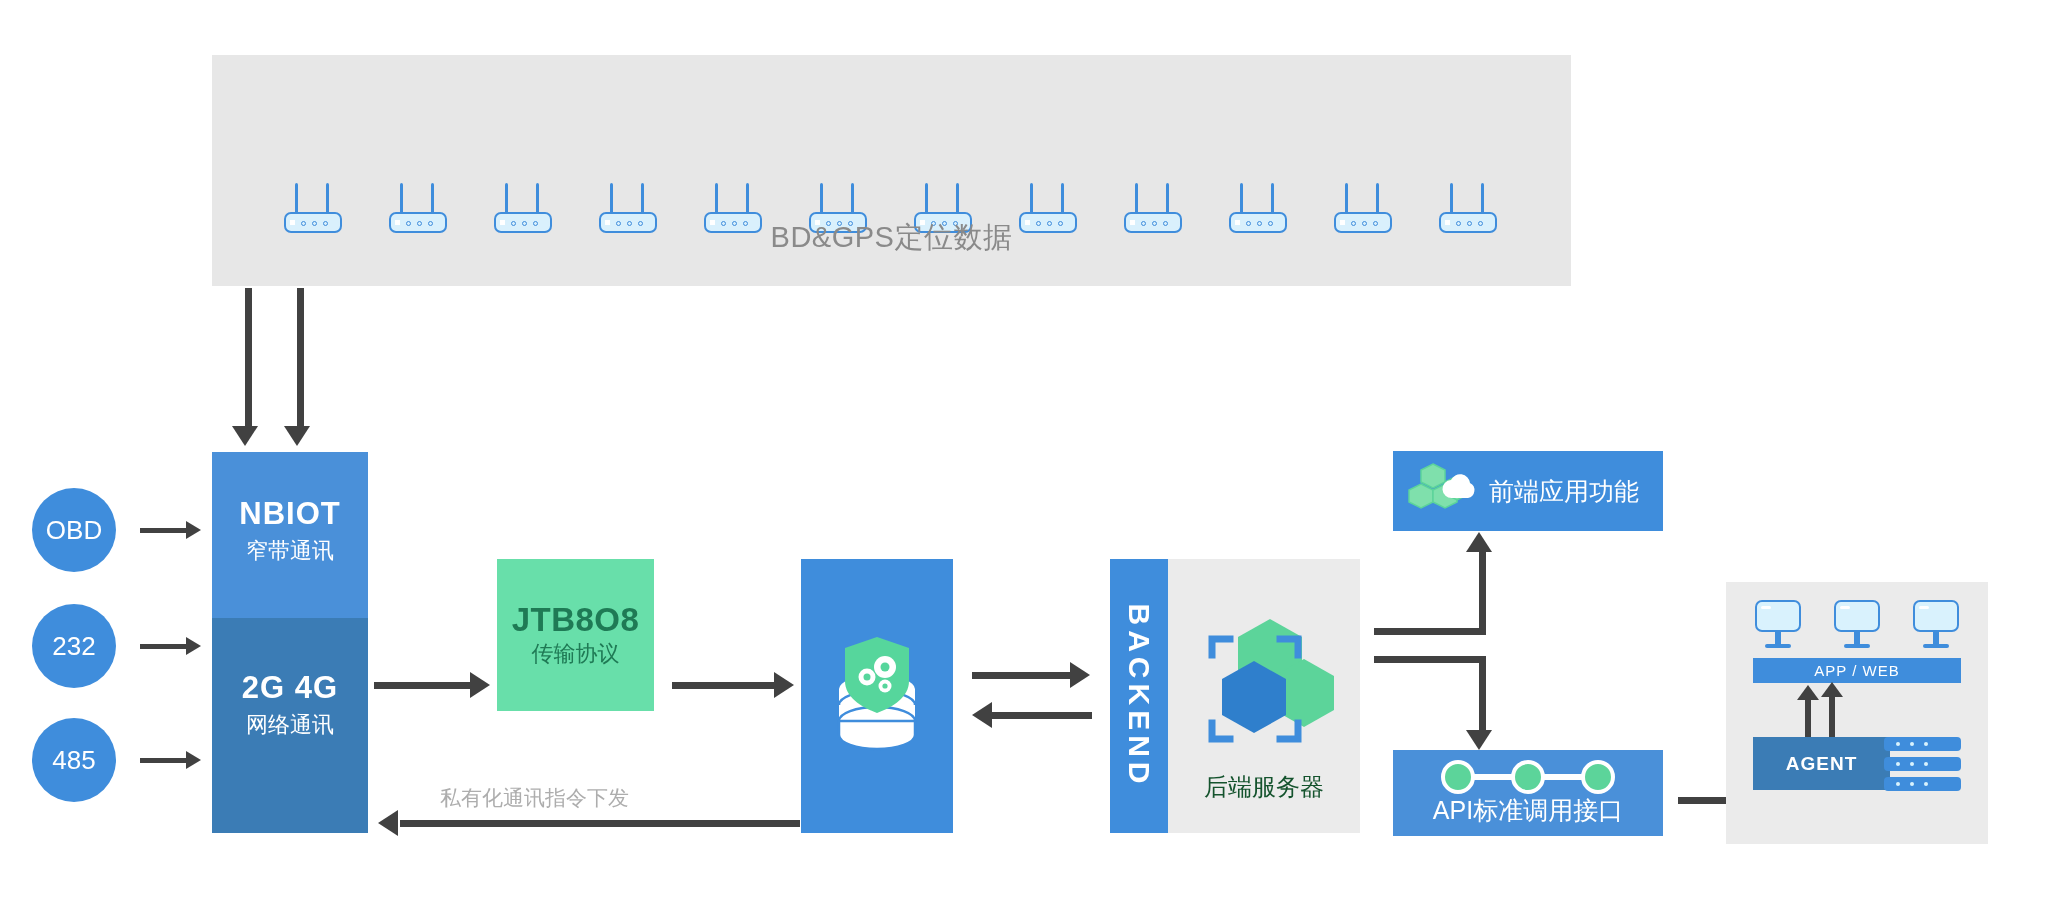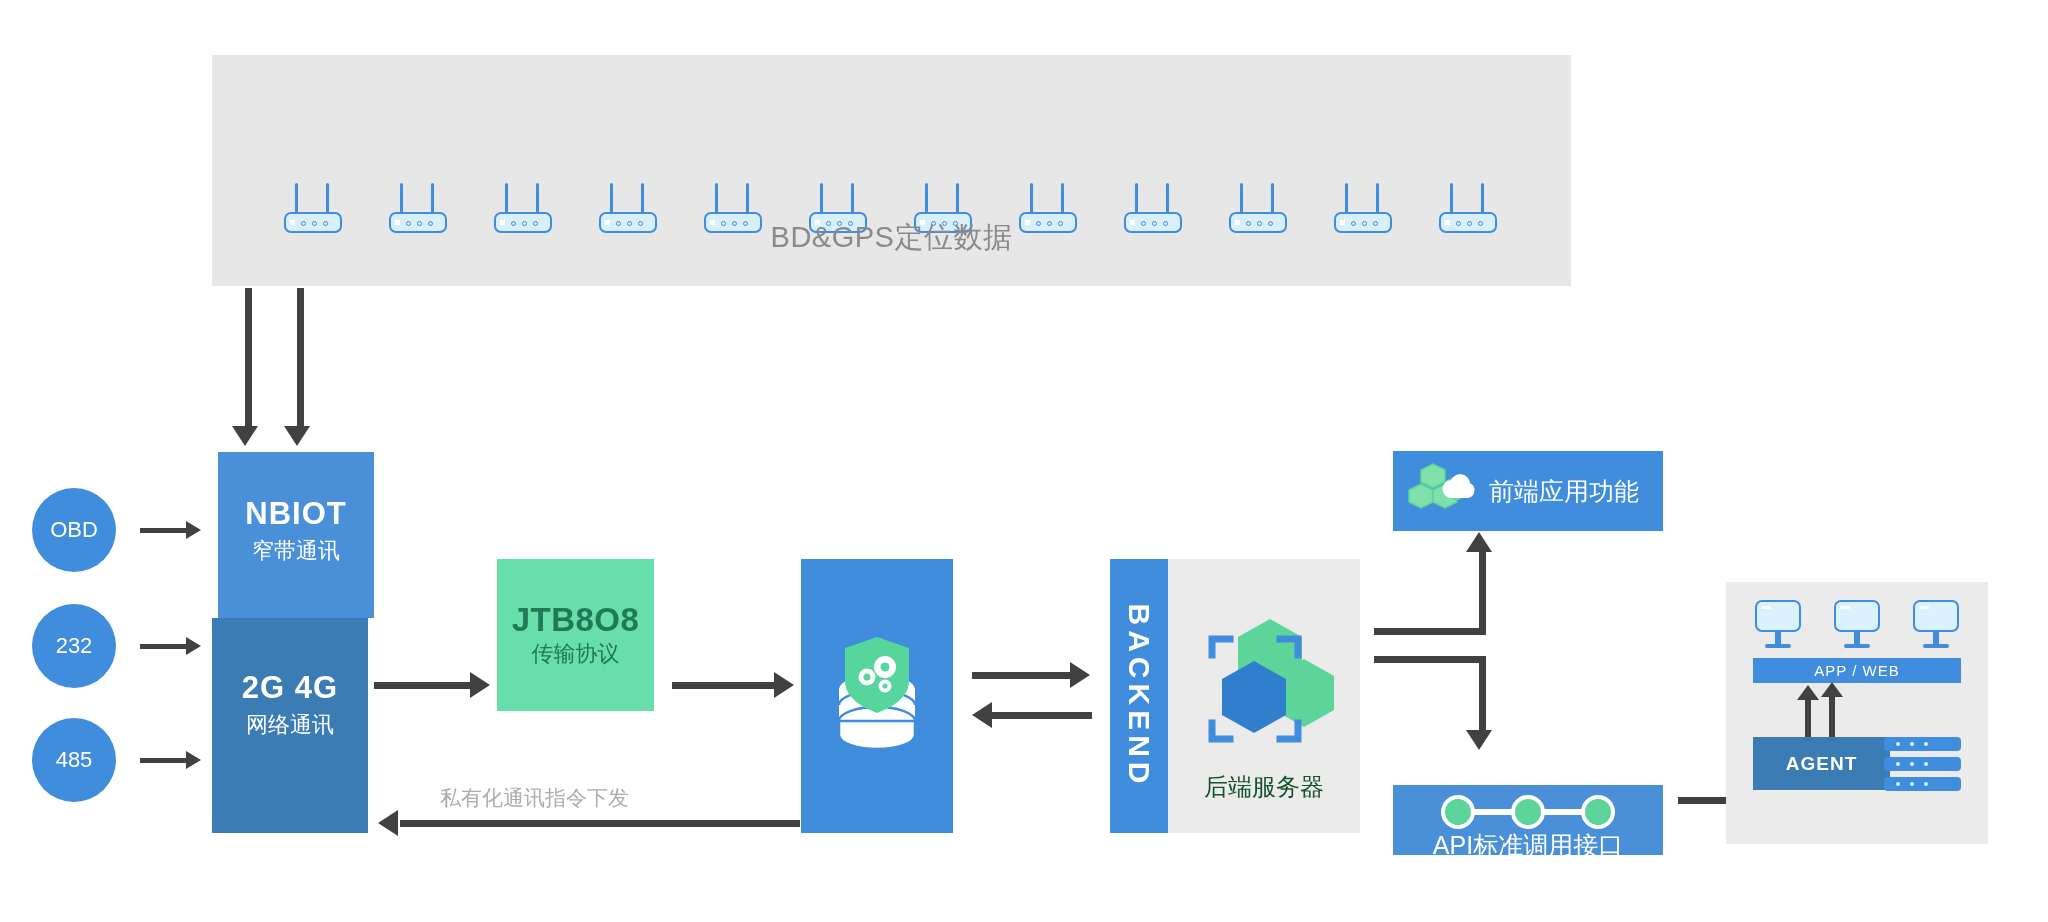--- a/index.html
+++ b/index.html
@@ -62,28 +62,28 @@
   .hhead.right{border-left:20px solid #414141;}
   .hhead.left{border-right:20px solid #414141;}
   .thin .hshaft{height:5px;}
   .thin .hhead.right{border-top-width:9px;border-bottom-width:9px;border-left-width:15px;}
 
   
   .io-circle{
     width:84px;height:84px;border-radius:50%;
     background:#3f8ddc;color:#ffffff;
     display:flex;align-items:center;justify-content:center;
-    font-size:22px;
+    font-size:26px;
   }
 
   
   #nbiot-block{left:212px; top:452px; width:156px; height:381px;}
   #nbiot-top{
     position:absolute;left:0;top:0;width:156px;height:166px;
-    background:#4a90d9;color:#fff;text-align:center;margin-left:6px;
+    background:#4a90d9;color:#fff;text-align:center;
   }
   #nbiot-bottom{
     position:absolute;left:0;top:166px;width:156px;height:215px;
     background:#3b7cb5;color:#fff;text-align:center;
   }
   .blk-title{font-size:31px;font-weight:bold;letter-spacing:1px;}
   .blk-sub{font-size:22px;margin-top:4px;}
 
   
   #jtb-block{
@@ -115,21 +115,21 @@
 
   
   #frontend-block{
     left:1393px; top:451px; width:270px; height:80px; background:#3f8ddc;
     display:flex;align-items:center;
   }
   #frontend-label{color:#ffffff;font-size:25px;margin-left:8px;}
 
   
   #api-block{
-    left:1393px; top:750px; width:270px; height:70px; background:#4a90d9;margin-top:35px;
+    left:1393px; top:750px; width:270px; height:86px; background:#4a90d9;
   }
   #api-label{
     position:absolute;left:0;top:44px;width:270px;text-align:center;
     color:#ffffff;font-size:25px;
   }
 
   
   #client-panel{left:1726px; top:582px; width:262px; height:262px; background:#ebebeb;}
   .monitor{position:absolute;width:46px;height:52px;}
   .monitor .scr{

